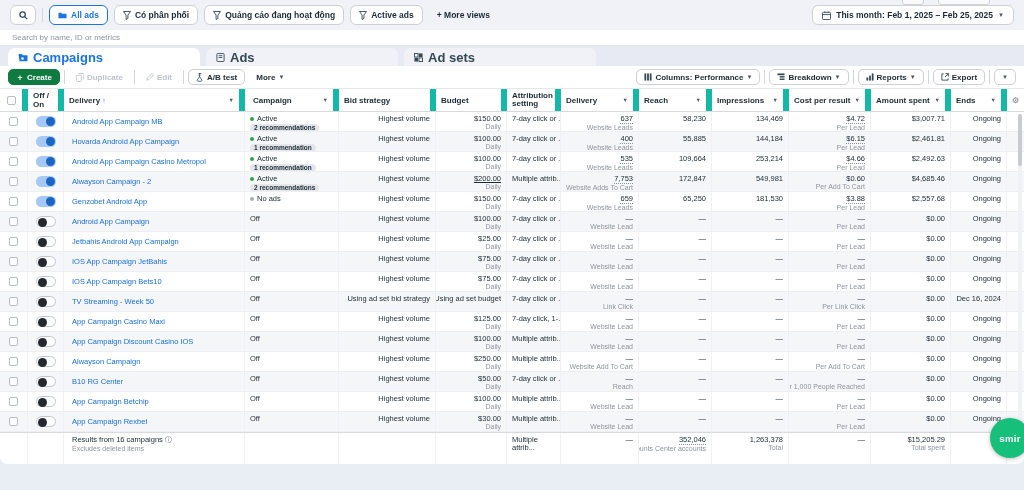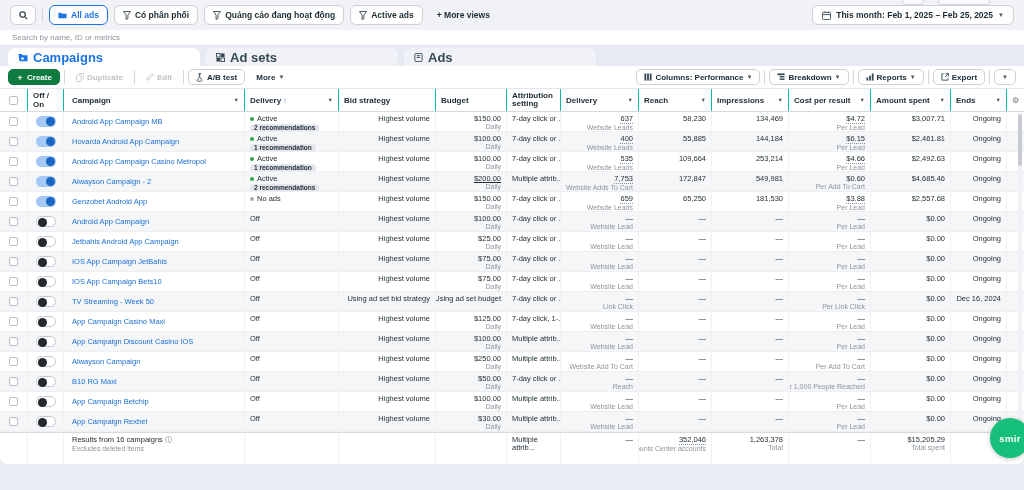--- a/index.html
+++ b/index.html
@@ -48,21 +48,21 @@
   .btn.create { background:#0f7b40; border-color:#0f7b40; color:#fff; }
   .btn.disabled { color:#bec3c9; border-color:#e4e6eb;justify-content:flex-end; }
   .btn.ghost { border:none; }
   .tb-right { margin-left:auto; display:flex; align-items:center; gap:4px; }
 
   
   .thead,.trow,.tfoot { display:grid;
     grid-template-columns:28px 36px 181px 94px 97px 71px 54px 78px 73px 77px 82px 80px 56px minmax(0,1fr); }
   .thead { height:24px; border-top:1px solid #e4e6eb; border-bottom:1px solid #d8dade;
     font-size:8px; font-weight:bold; }
-  .hcell { display:flex; align-items:center; padding:0 5px; border-right:1px solid #14b8a6; }
+  .hcell { display:flex; align-items:center; padding:0 5px; border-right:6px solid #14b8a6; }
   .hcell .scaret { margin-left:auto; font-size:5.5px; color:#50565e; }
   .uparrow { color:#1b74e4; font-size:7px; font-weight:bold; margin-left:2px; }
 
   .trow { height:20px; border-bottom:1px solid #edeff2; font-size:7.5px; }
   .trow:nth-child(even) { background:#f5f6f8; }
   .cell { border-right:1px solid #f0f1f4; overflow:hidden; }
   .c-center { display:flex; align-items:center; justify-content:center; }
   .c-col { display:flex; flex-direction:column; justify-content:flex-start; padding:2.5px 5px 0 5px; line-height:8.5px; }
   .c-right { align-items:flex-end; text-align:right; }
   .sub { color:#8d949e; font-size:7px; line-height:8px; white-space:nowrap; }
@@ -178,37 +178,37 @@
       <svg width="10" height="9" viewBox="0 0 10 9">
           <path d="M0.5 1 h3.2 l1 1.2 h4.8 v6 h-8 z" fill="#1b74e4"></path>
           <circle cx="4.5" cy="5.5" r="1.3" fill="#fff"></circle>
         </svg>
     </span>
     <span>Campaigns</span>
   </div>
   <div class="tab">
     <span>
       <svg width="9" height="9" viewBox="0 0 10 10">
+          <rect x="1" y="0.5" width="8" height="9" rx="1" fill="none" stroke="#344854"></rect>
+          <line x1="3" y1="3" x2="7" y2="3" stroke="#344854"></line>
+          <line x1="3" y1="5" x2="7" y2="5" stroke="#344854"></line>
+        </svg>
+    </span>
+    <span>Ads</span>
+  </div>
+  <div class="tab">
+    <span>
+      <svg width="9" height="9" viewBox="0 0 10 10">
           <rect x="0.5" y="0.5" width="4" height="4" fill="none" stroke="#344854"></rect>
           <rect x="5.5" y="0.5" width="4" height="4" fill="#344854"></rect>
           <rect x="0.5" y="5.5" width="4" height="4" fill="#344854"></rect>
           <rect x="5.5" y="5.5" width="4" height="4" fill="none" stroke="#344854"></rect>
         </svg>
     </span>
     <span>Ad sets</span>
-  </div>
-  <div class="tab">
-    <span>
-      <svg width="9" height="9" viewBox="0 0 10 10">
-          <rect x="1" y="0.5" width="8" height="9" rx="1" fill="none" stroke="#344854"></rect>
-          <line x1="3" y1="3" x2="7" y2="3" stroke="#344854"></line>
-          <line x1="3" y1="5" x2="7" y2="5" stroke="#344854"></line>
-        </svg>
-    </span>
-    <span>Ads</span>
   </div>
 </div>
 
 <div class="panel">
 
   <div class="toolbar">
     <div class="btn create">
       <span>＋</span>
       <span>Create</span>
     </div>
@@ -298,29 +298,29 @@
     </div>
   </div>
 
   <div class="thead">
     <div class="hcell c-center">
         <span class="cb"></span>
       </div>
     <div class="hcell">
         <span>Off / On</span>
       </div>
-    <div class="hcell" style="padding-left:8px;">
-        <span>Campaign</span>
-        <span class="scaret">▼</span>
-      </div>
     <div class="hcell">
         <span>Delivery</span>
         <span class="uparrow">↑</span>
         <span class="scaret">▼</span>
       </div>
+    <div class="hcell" style="padding-left:8px;">
+        <span>Campaign</span>
+        <span class="scaret">▼</span>
+      </div>
     <div class="hcell">
         <span>Bid strategy</span>
       </div>
     <div class="hcell">
         <span>Budget</span>
       </div>
     <div class="hcell" style="line-height:8px;white-space:normal;">
         <span>Attribution setting</span>
       </div>
     <div class="hcell">
@@ -1022,21 +1022,21 @@
   <div class="trow">
     <div class="cell c-center">
           <span class="cb"></span>
         </div>
     <div class="cell c-center">
           <span class="toggle off">
             <i class="knob"></i>
           </span>
         </div>
     <div class="cell c-name">
-          <span class="link">B10 RG Maxi</span>
+          <span class="link">B10 RG Center</span>
         </div>
     <div class="cell c-col">
       <span class="dline">
             <span>Off</span>
           </span>
 
     </div>
     <div class="cell c-col c-right">
           <span style="white-space:nowrap;">Highest volume</span>
         </div>

